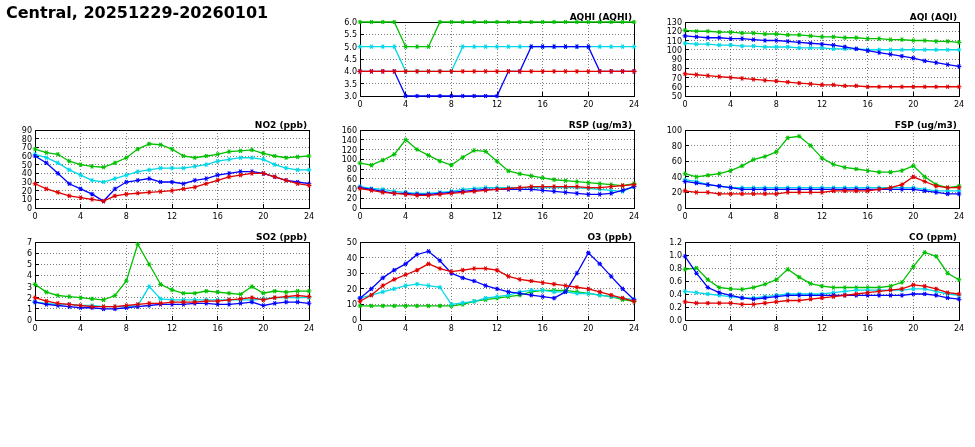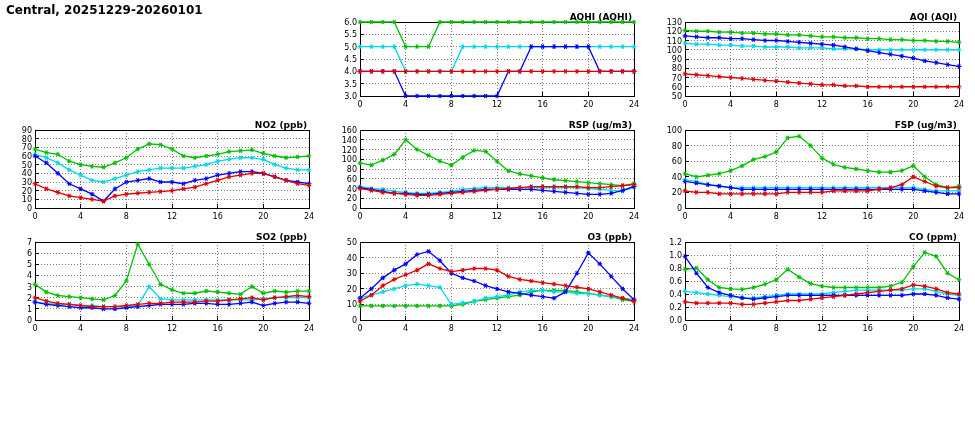--- a/index.html
+++ b/index.html
@@ -1,18 +1,18 @@
 <!DOCTYPE html>
 <html><head>
 <meta charset="utf-8">
 <style>
   html,body{margin:0;padding:0;background:#ffffff;}
   body{width:975px;height:447px;font-family:"DejaVu Sans",sans-serif;overflow:hidden;}
   #root{position:relative;width:975px;height:447px;}
-  .title{position:absolute;left:6px;top:3px;font-size:12px;font-weight:bold;color:#000;letter-spacing:0px;}
+  .title{position:absolute;left:6px;top:3px;font-size:16px;font-weight:bold;color:#000;letter-spacing:0px;}
   .panel{position:absolute;}
   .panel svg{display:block;}
   .plot-label{font-family:"DejaVu Sans",sans-serif;font-size:9px;font-weight:bold;fill:#000;}
   .tick-text{font-family:"DejaVu Sans",sans-serif;font-size:8px;fill:#000;}
 </style>
 </head>
 <body>
 
 <div id="root">
   <div class="title">Central, 20251229-20260101</div>

